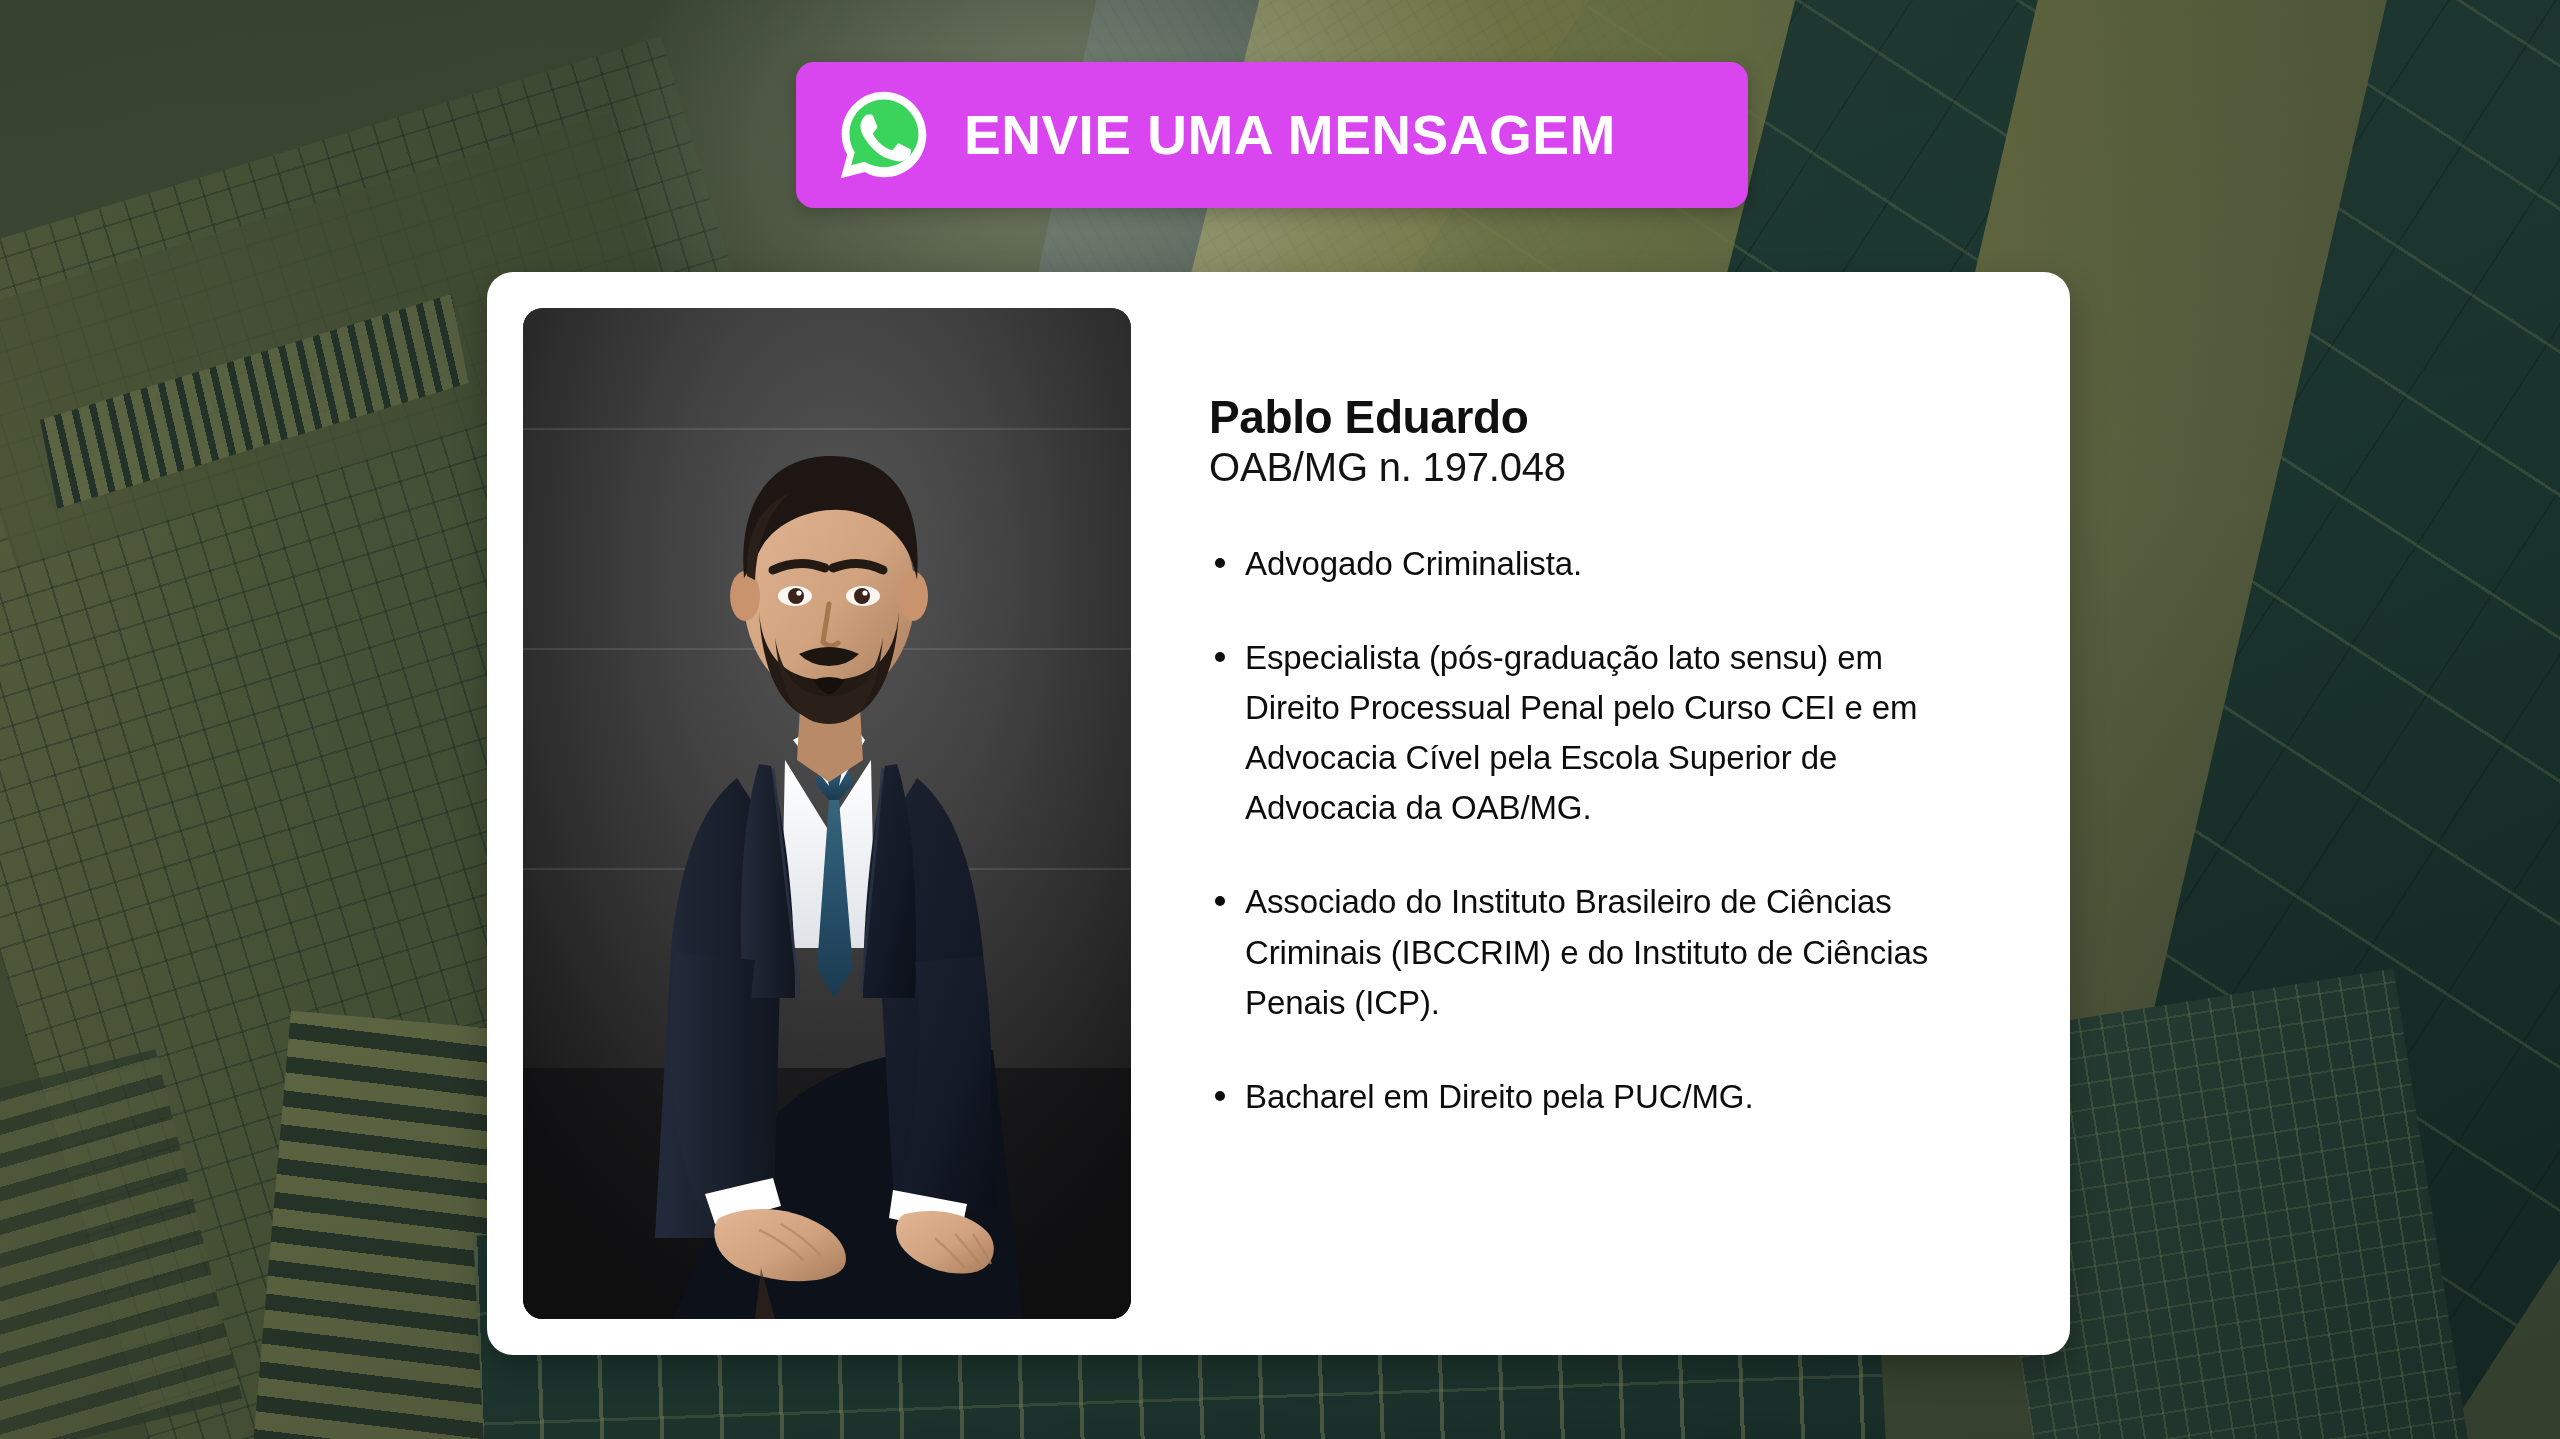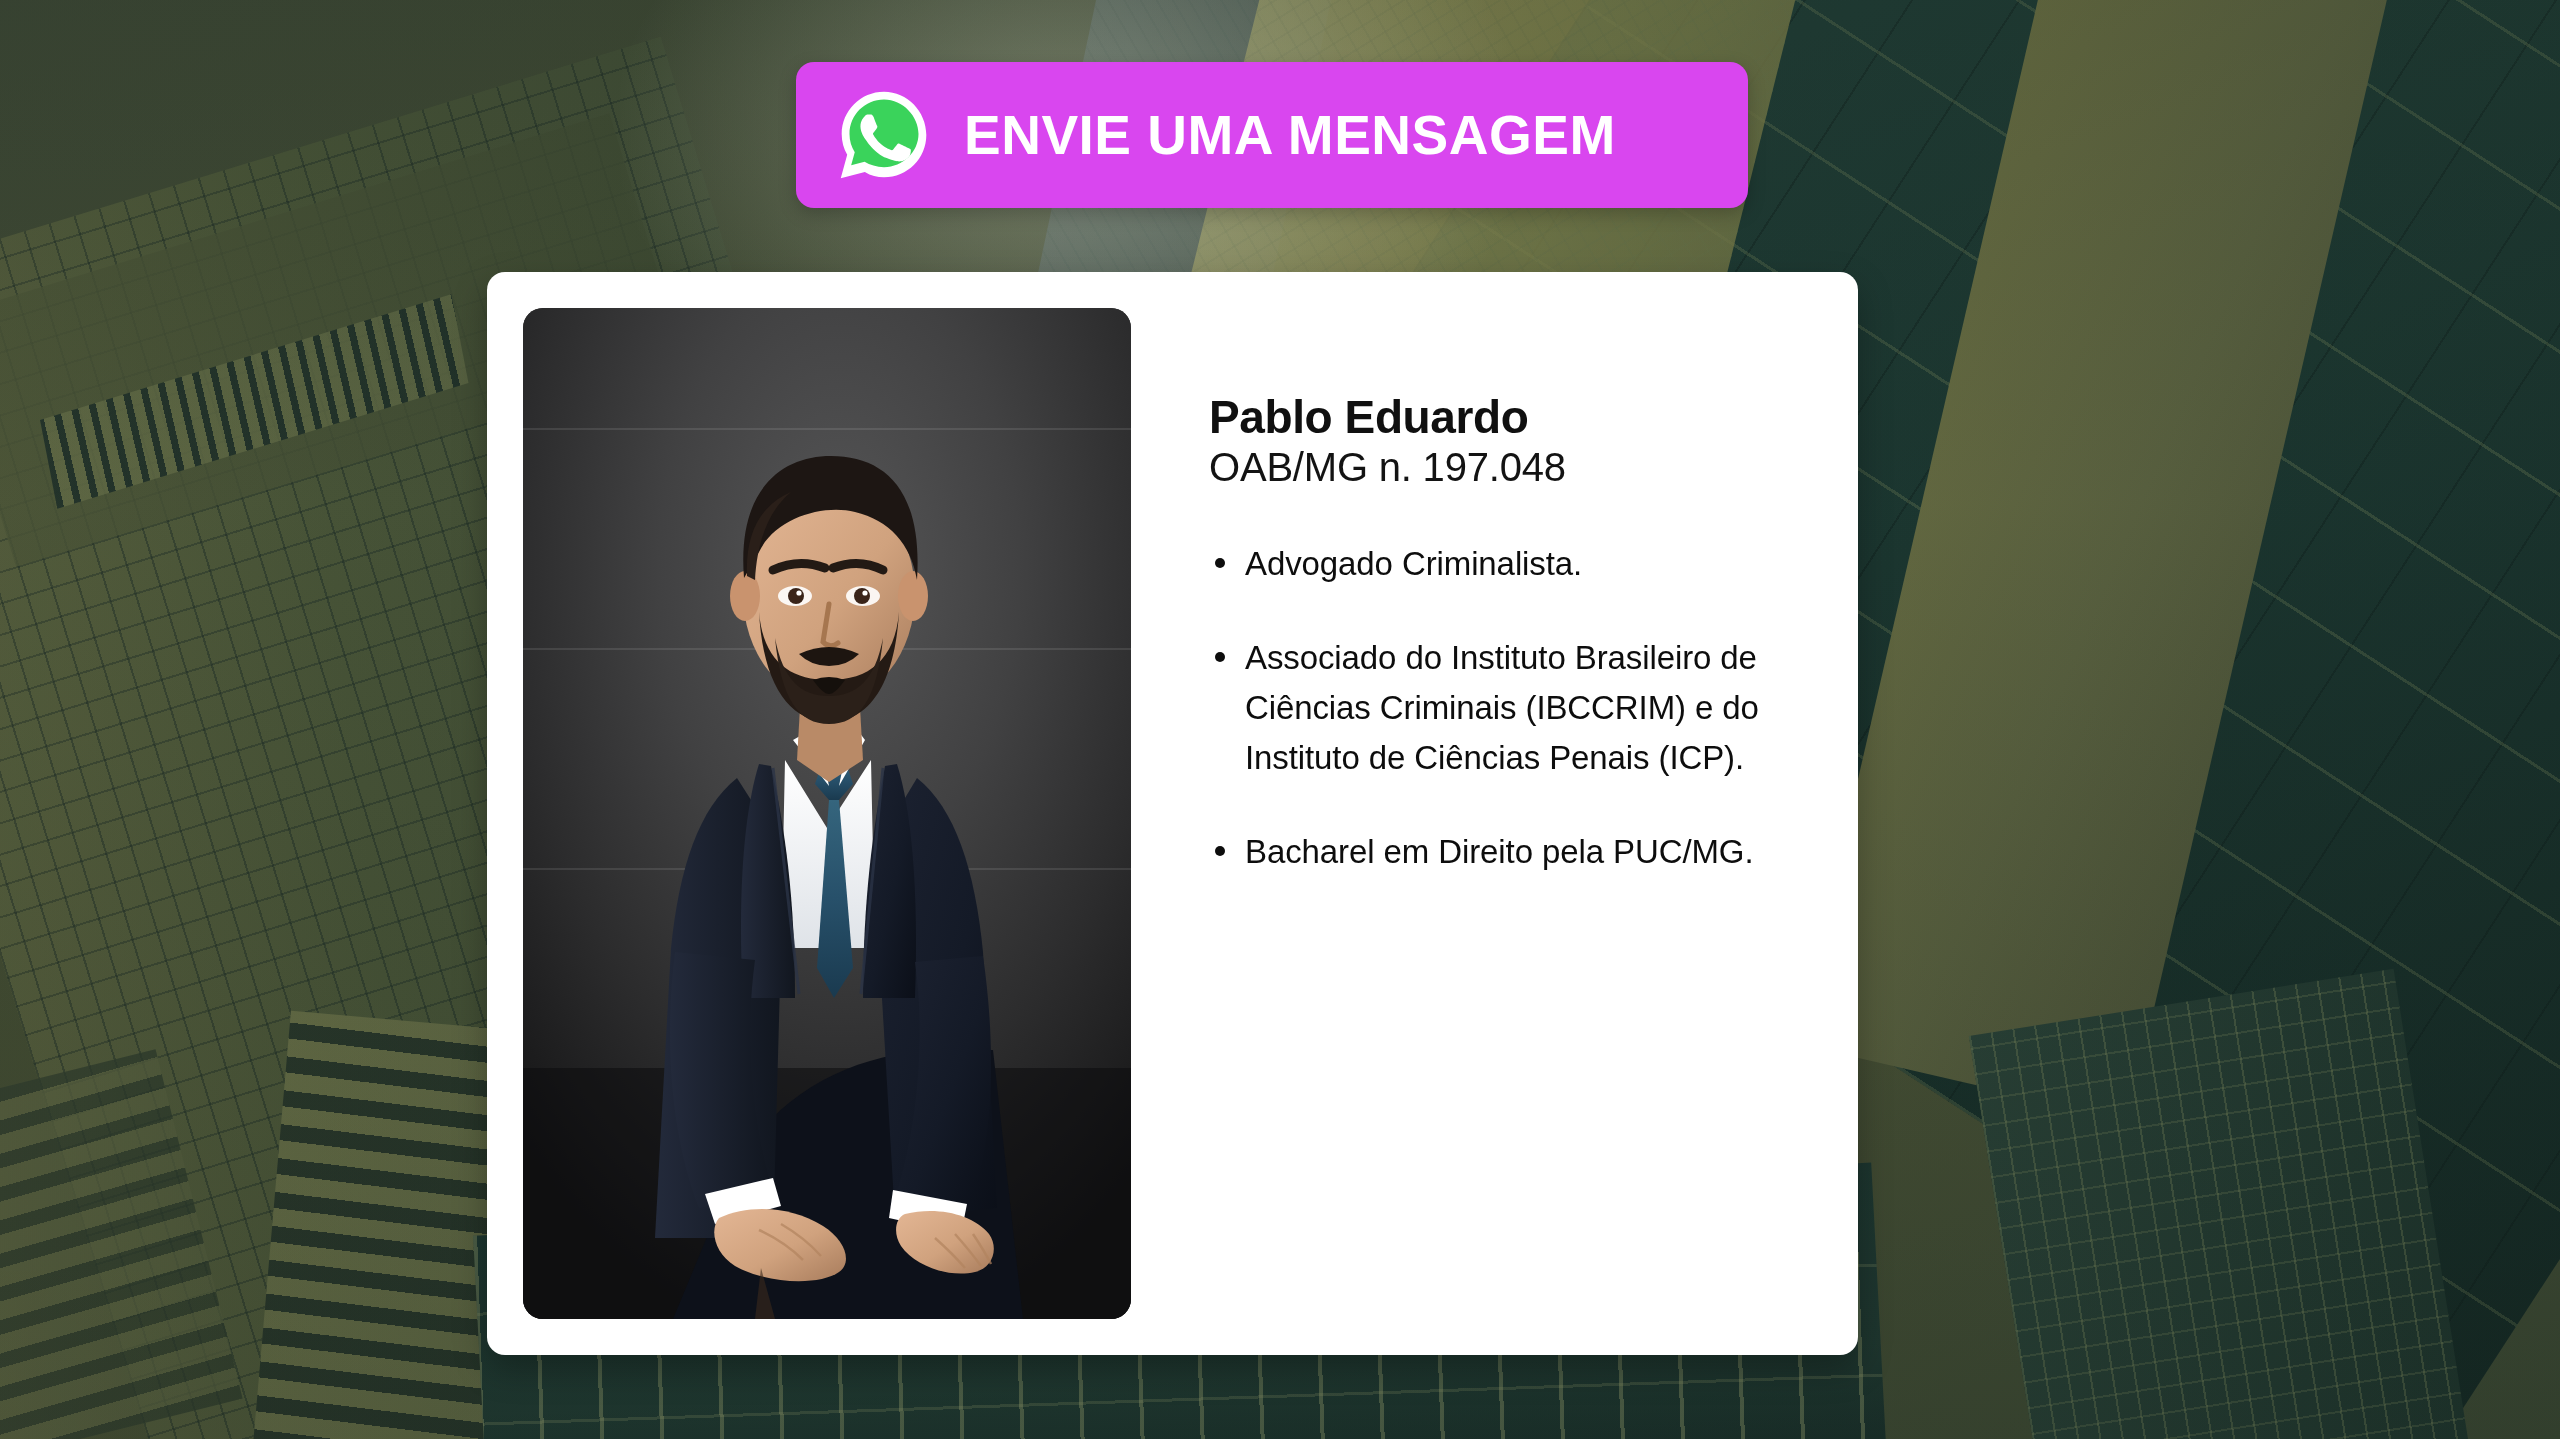--- a/index.html
+++ b/index.html
@@ -179,23 +179,23 @@
     font-weight:bold;
     letter-spacing:.5px;
     white-space:nowrap;
     line-height:1;
   }
 
   
   #card {
     position:absolute;
     left:487px; top:272px;
-    width:1371px; height:1083px;
+    width:1583px; height:1083px;
     background:#ffffff;
-    border-radius:18px;
+    border-radius:26px;
     box-shadow:0 14px 34px rgba(0,0,0,.28);
     display:flex;
     padding:36px;
   }
 
   
   #photo {
     position:relative;
     flex:0 0 608px;
     height:1011px;
@@ -403,19 +403,20 @@
 
         <rect x="0" y="0" width="608" height="1011" fill="url(#vign)" opacity="0"></rect>
       </svg>
     </div>
 
     <div id="info">
       <h1 id="name">Pablo Eduardo</h1>
       <div id="oab">OAB/MG n. 197.048</div>
       <ul id="bullets">
         <li>Advogado Criminalista.</li>
+        <li>Especialista (pós-graduação lato sensu) em Direito Processual Penal pelo Curso CEI e em Advocacia Cível pela Escola Superior de Advocacia da OAB/MG.</li>
         <li>Associado do Instituto Brasileiro de Ciências Criminais (IBCCRIM) e do Instituto de Ciências Penais (ICP).</li>
         <li>Bacharel em Direito pela PUC/MG.</li>
       </ul>
     </div>
 
   </div>
 </div>
 
 </body></html>

